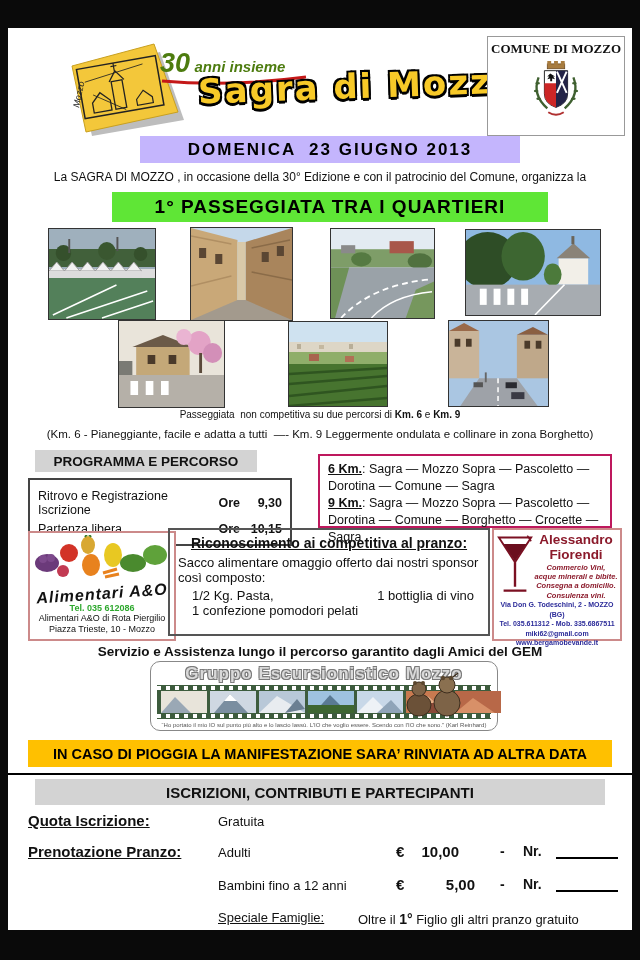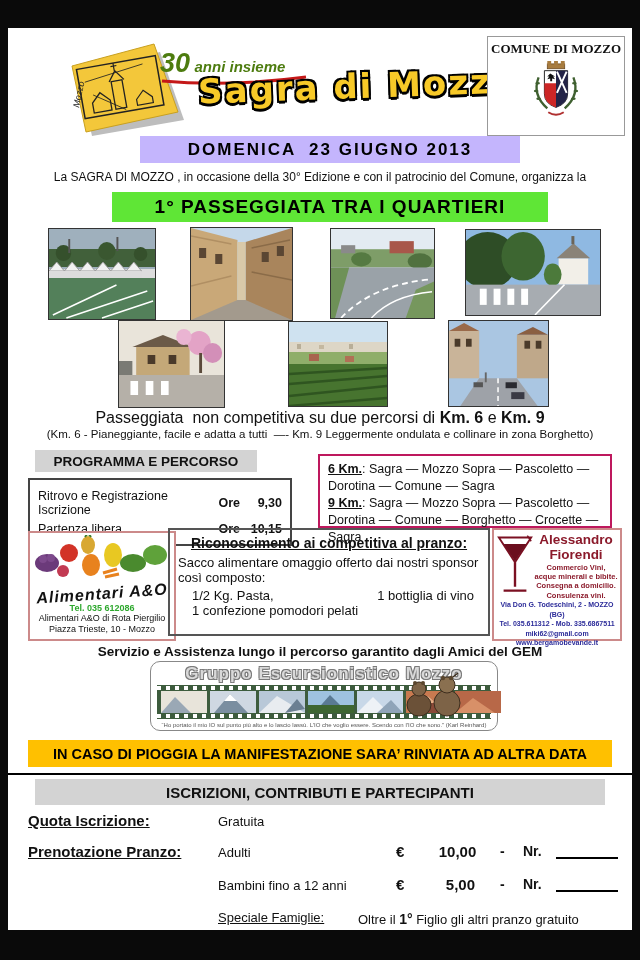--- a/index.html
+++ b/index.html
@@ -24,21 +24,21 @@
   .banner{font-weight:bold;color:#000;display:flex;align-items:center;justify-content:center;}
   .banner-blue{font-size:17px;letter-spacing:2px;}
   .banner-green{font-size:19px;letter-spacing:1px;}
   .banner-yellow{font-size:14.5px;}
   .graybar{background:#d3d3d3;font-weight:bold;display:flex;align-items:center;justify-content:center;}
 
   .intro{font-size:12px;width:100%;}
   .photo{border:1px solid #333;background:#ddd;}
   .photo svg{display:block;width:100%;height:100%;}
 
-  .walkline{font-size:16px;width:100%;}
+  .walkline{font-size:10px;width:100%;}
   .walknote{font-size:11.5px;width:100%;}
 
   .schedule-box{border:2px solid #444;font-size:12.5px;padding:6px 8px;display:flex;
     flex-direction:column;justify-content:space-around;box-sizing:border-box;}
   .schedule-row{display:flex;justify-content:space-between;align-items:center;}
   .schedule-right{font-weight:bold;display:flex;}
   .time-col{display:inline-block;width:42px;text-align:right;}
 
   .routes-box{border:2px solid #be185d;font-size:12.5px;line-height:1.35;padding:5px 8px;box-sizing:border-box;}
 
@@ -46,21 +46,21 @@
   .pinkborder{border:2px solid #cc8a8a;}
   .alim-brand{font-weight:bold;font-style:italic;font-size:16px;text-align:center;transform:rotate(-4deg);letter-spacing:1px;}
   .alim-tel{color:#2ea82e;font-size:9px;text-align:center;font-weight:bold;}
   .alim-line{font-size:9px;text-align:center;line-height:1.25;}
 
   .rico-box{border:2px solid #555;padding:5px 8px;box-sizing:border-box;font-size:13px;}
   .rico-title{font-weight:bold;font-size:14px;text-align:center;text-decoration:underline;margin-bottom:4px;}
   .rico-items{display:flex;justify-content:space-between;padding:3px 6px 0 14px;}
 
   .fio-name{color:#8b1a2b;font-weight:bold;font-size:13.5px;line-height:1.1;text-align:center;}
-  .fio-desc{color:#8b1a2b;font-size:7.5px;line-height:1.25;text-align:center;font-weight:bold;}
+  .fio-desc{color:#8b1a2b;font-style:italic;font-size:7.5px;line-height:1.25;text-align:center;font-weight:bold;}
   .fio-contact{color:#2b2b99;font-size:7px;line-height:1.35;text-align:center;font-weight:bold;}
 
   .servizio{font-weight:bold;font-size:13.5px;width:100%;}
 
   .gem-box{border:1px solid #888;border-radius:10px;box-sizing:border-box;padding:2px 6px;}
   .gem-title{color:#d9d9d9;font-size:17px;text-align:center;letter-spacing:1px;font-weight:bold;
     text-shadow:1px 1px 0 #7a7a7a,-1px -1px 0 #7a7a7a,1px -1px 0 #7a7a7a,-1px 1px 0 #7a7a7a;}
   .strip{position:relative;height:34px;background:#3d5c3d;margin-top:1px;overflow:visible;}
   .perf{position:absolute;left:0;right:0;height:4px;background-image:repeating-linear-gradient(90deg,#fff 0 4px,transparent 4px 9px);}
   .cells{position:absolute;left:4px;top:6px;height:22px;display:flex;gap:3px;}
@@ -406,21 +406,21 @@
 
   <div class="insc-row" style="top:784px;">
     <span class="insc-label">Quota Iscrizione:</span>
     <span class="insc-val abs" style="left:190px;top:2px;">Gratuita</span>
   </div>
 
   <div class="insc-row" style="top:815px;">
     <span class="insc-label">Prenotazione Pranzo:</span>
     <span class="insc-val abs" style="left:190px;top:2px;">Adulti</span>
     <span class="euro abs" style="left:368px;top:0;">€</span>
-    <span class="price abs" style="left:402px;top:0;text-align:center;">10,00</span>
+    <span class="price abs" style="left:376px;top:0;">10,00</span>
     <span class="dash abs" style="left:472px;top:0;">-</span>
     <span class="nr abs" style="left:495px;top:0;">Nr.</span>
     <span class="blank abs" style="left:528px;top:0;"></span>
   </div>
 
   <div class="insc-row" style="top:848px;">
     <span class="insc-val abs" style="left:190px;top:2px;">Bambini fino a 12 anni</span>
     <span class="euro abs" style="left:368px;top:0;">€</span>
     <span class="price abs" style="left:392px;top:0;">5,00</span>
     <span class="dash abs" style="left:472px;top:0;">-</span>

